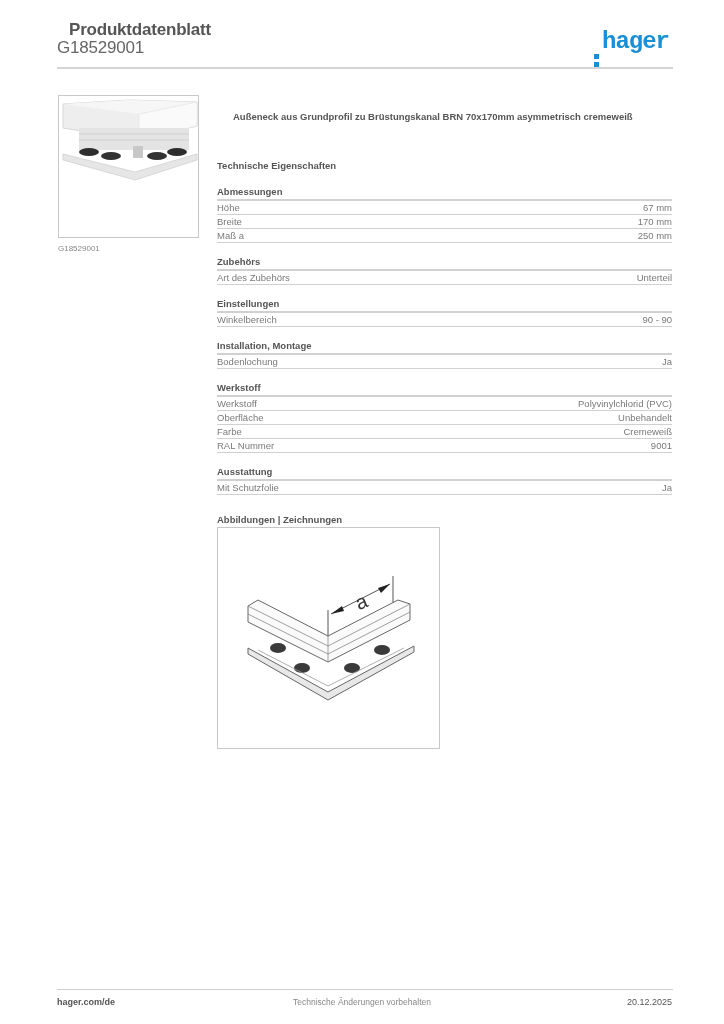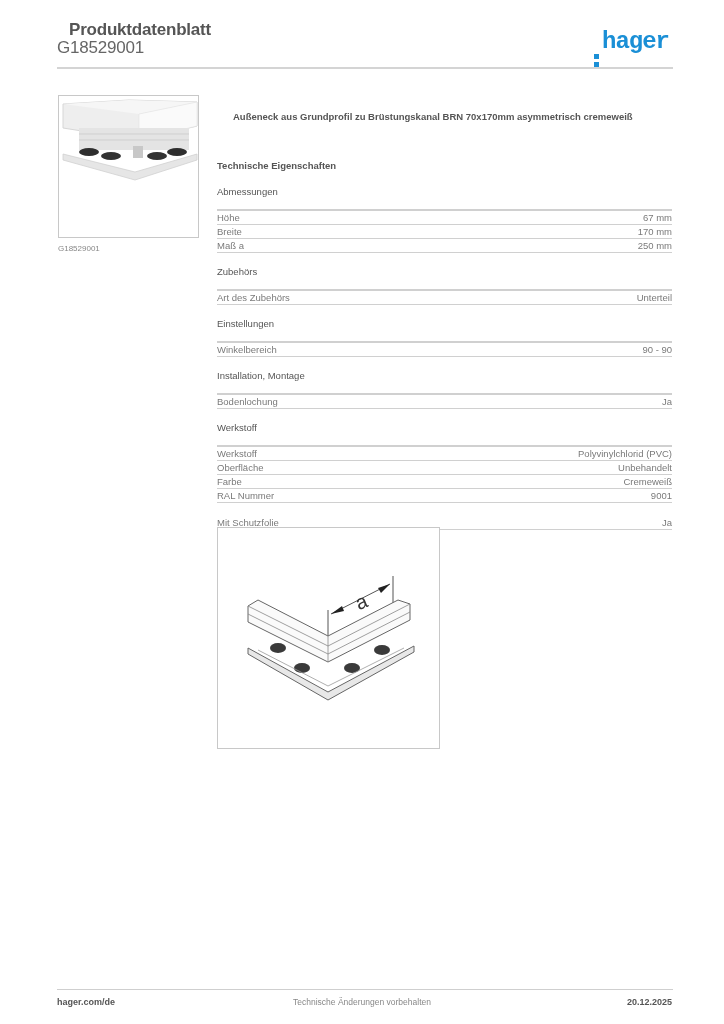--- a/index.html
+++ b/index.html
@@ -36,38 +36,38 @@
   }
   .thumb-caption {
     position: absolute; left: 58px; top: 244px; font-size: 8px; color: #888;
   }
   .content { position: absolute; left: 217px; top: 95px; width: 455px; }
   .product-title { font-size: 9.5px; font-weight: bold; color: #555; margin: 16px; height: 13px; }
   .tech-title { font-size: 9.5px; font-weight: bold; color: #555; margin-top: 36px; height: 13px; }
   .group { margin-top: 13px; }
   .group:first-of-type { margin-top: 13px; }
   .group-title {
-    font-size: 9.5px; font-weight: normal; color: #555; height: 12px; line-height: 12px;
-    border-bottom: 2px solid #d0d0d0; padding-bottom: 11px;
+    font-size: 9.5px; font-weight: bold; color: #555; height: 12px; line-height: 12px;
+    border-bottom: 2px solid #d0d0d0; padding-bottom: 1px;
   }
   .row {
     display: flex; justify-content: space-between; height: 13px; line-height: 13px;
     font-size: 9.5px; color: #7a7a7a; border-bottom: 1.5px solid #d0d0d0;
   }
   .figs-title { font-size: 9.5px; font-weight: bold; color: #555; margin-top: 19px; height: 12px; }
   .drawing {
     position: absolute; left: 217px; top: 527px; width: 223px; height: 222px;
     border: 1px solid #c8c8c8; box-sizing: border-box; background: #fff;
   }
   .footer-rule {
     position: absolute; left: 57px; top: 989px; width: 616px; height: 1px; background: #cfcfcf;
   }
   .footer-left { position: absolute; left: 57px; top: 997px; font-size: 9px; font-weight: bold; color: #555; }
   .footer-center { position: absolute; left: 0; width: 724px; top: 997px; text-align: center; font-size: 8.5px; color: #888; }
-  .footer-right { position: absolute; right: 52px; top: 997px; font-size: 9px; font-weight: bold; color: #555; }
+  .footer-right { position: absolute; right: 52px; top: 997px; font-size: 9px; font-weight: normal; color: #555; }
 </style>
 </head>
 <body>
 
 <div class="header-title">Produktdatenblatt</div>
 <div class="header-code">G18529001</div>
 <div class="logo">
   <span class="colon"></span><span class="word">hager</span>
 </div>
 <div class="header-rule"></div>
@@ -153,20 +153,21 @@
         <span>Farbe</span>
         <span>Cremeweiß</span>
       </div>
     <div class="row">
         <span>RAL Nummer</span>
         <span>9001</span>
       </div>
   </div>
 
   <div class="group">
+    <div class="group-title">Ausstattung</div>
     <div class="row">
         <span>Mit Schutzfolie</span>
         <span>Ja</span>
       </div>
   </div>
 
   <div class="figs-title">Abbildungen | Zeichnungen</div>
 </div>
 
 <div class="drawing">

